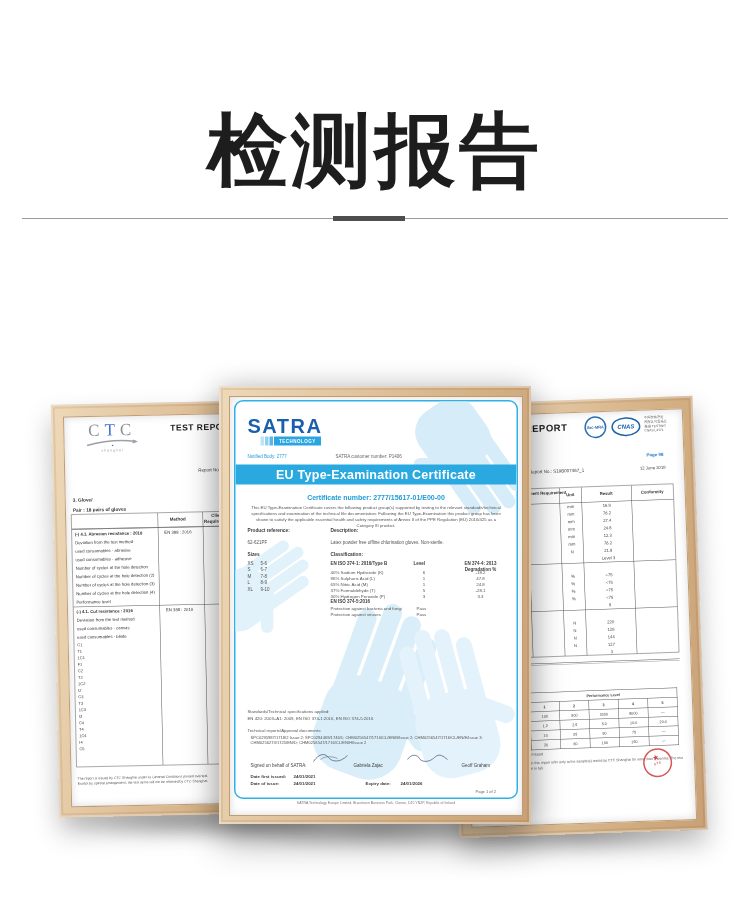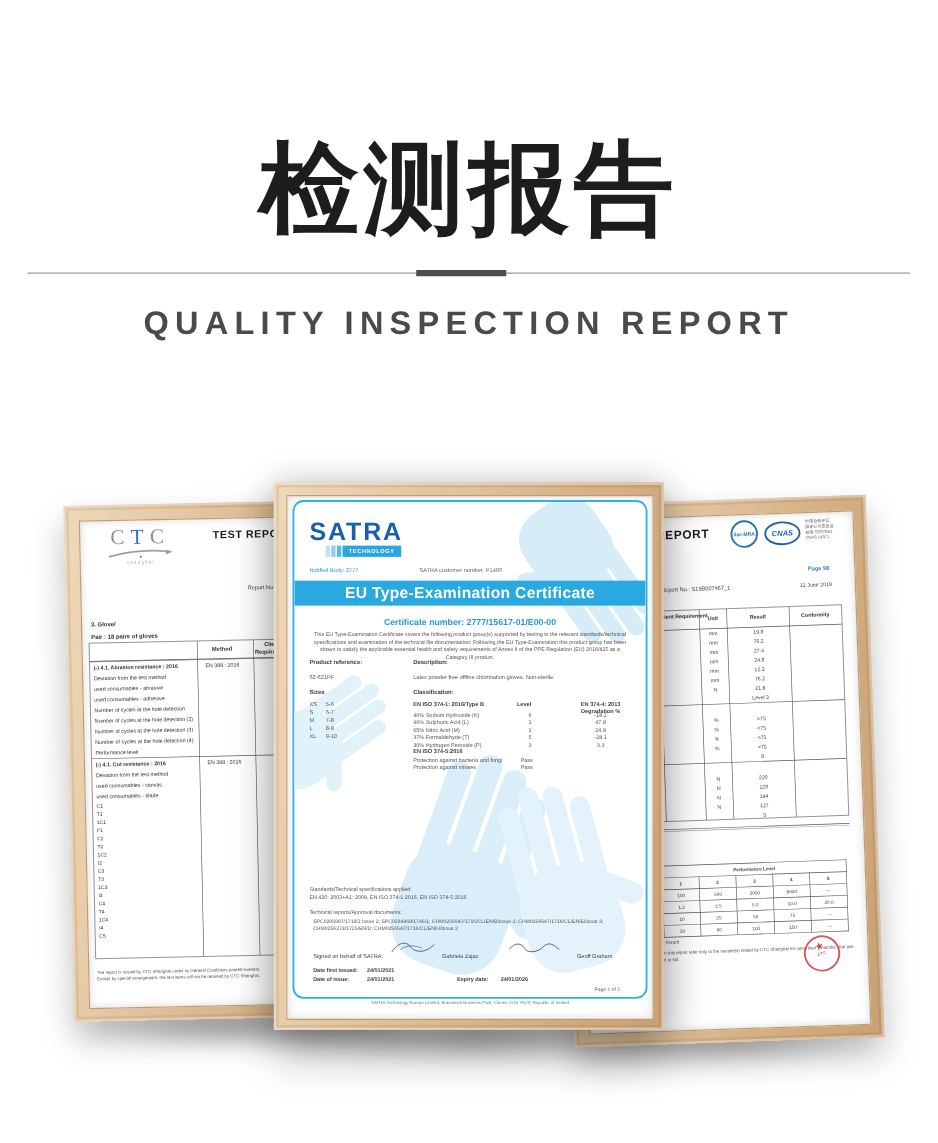--- a/index.html
+++ b/index.html
@@ -148,21 +148,20 @@
     <rect x="70" y="58" width="30" height="12" rx="6" transform="rotate(35 70 58)"></rect>
   </symbol>
 </svg>
 
 <div class="page">
 
   <div class="cn-subtitle">检测报告</div>
   <div class="divider">
     <span class="divider-bar"></span>
   </div>
-  <div class="en-title">QUALITY  INSPECTION  REPORT</div>
 
   <div class="certs">
     <div class="gshadow" style="left:60px;top:800px;width:250px;height:40px;"></div>
     <div class="gshadow" style="left:455px;top:812px;width:240px;height:40px;"></div>
     <div class="gshadow" style="left:225px;top:805px;width:305px;height:46px;"></div>
 
     <div class="frame left">
       <div class="paper">
         <div class="content lcontent">
           <div class="ctc-logo">

